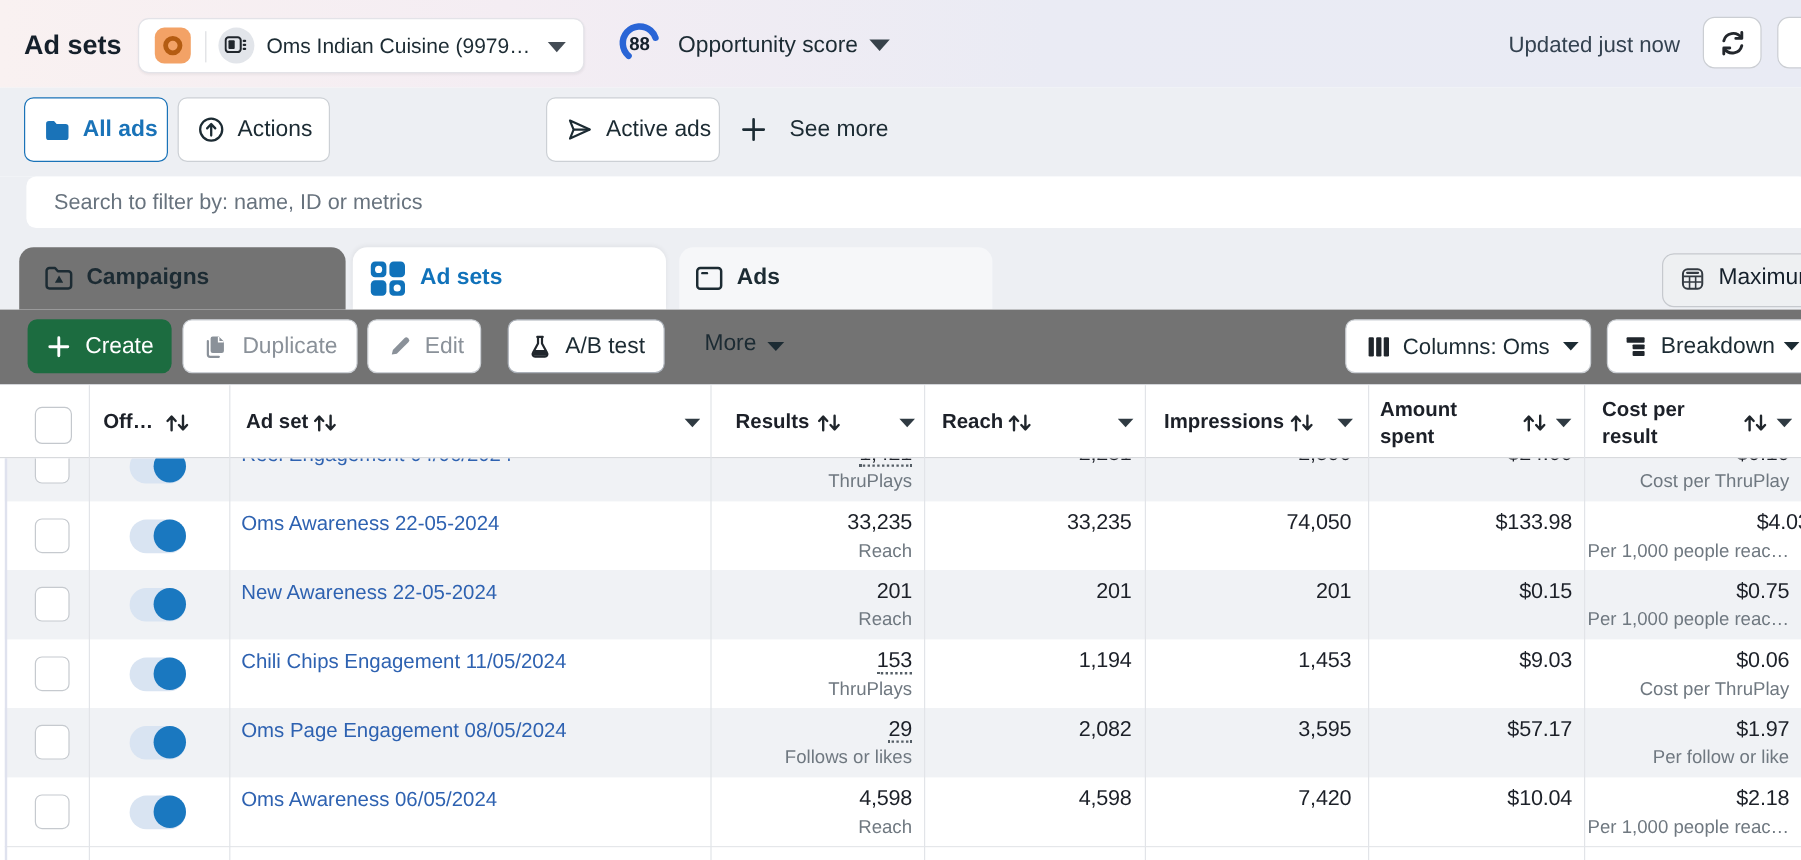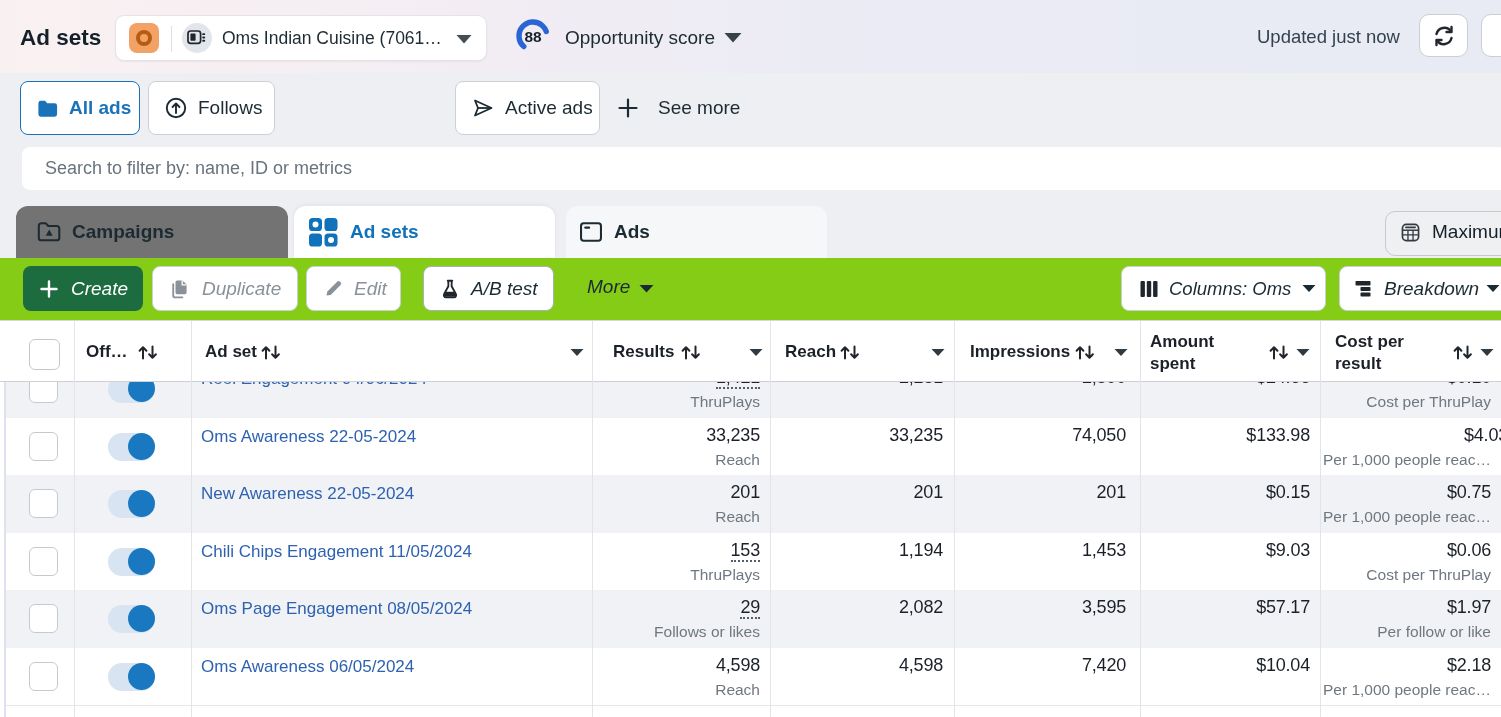--- a/index.html
+++ b/index.html
@@ -37,21 +37,21 @@
     <div class="abs" style="left:55px;top:10px;width:1px;height:26px;background:#dcdee2;"></div>
     <div class="abs" style="left:66px;top:7px;width:30px;height:30px;border-radius:50%;background:#e2e5ea;">
       <svg width="19" height="19" viewBox="0 0 19 19" style="position:absolute;left:5px;top:5px;">
         <rect x="1" y="3" width="12.6" height="12.4" rx="2.6" fill="none" stroke="#20262c" stroke-width="1.7"></rect>
         <rect x="3.4" y="5.6" width="5.2" height="7.2" rx="0.8" fill="#20262c"></rect>
         <rect x="15.2" y="5.2" width="3" height="1.9" rx="0.95" fill="#20262c"></rect>
         <rect x="15.2" y="8.5" width="3" height="1.9" rx="0.95" fill="#20262c"></rect>
         <rect x="15.2" y="11.8" width="3" height="1.9" rx="0.95" fill="#20262c"></rect>
       </svg>
     </div>
-    <div class="abs" style="left:106px;top:12px;font-size:17.5px;color:#1c2b33;white-space:nowrap;">Oms Indian Cuisine (7061…</div>
+    <div class="abs" style="left:106px;top:12px;font-size:17.5px;color:#1c2b33;white-space:nowrap;">Oms Indian Cuisine (9979…</div>
     <svg width="18" height="11" viewBox="0 0 18 11" style="position:absolute;left:339px;top:18px;">
       <path d="M1.5 1 L9 9.5 L16.5 1 Z" fill="#444c55"></path>
     </svg>
   </div>
 
   <svg width="38" height="38" viewBox="0 0 38 38" style="position:absolute;left:514px;top:17px;">
     <circle cx="19" cy="19" r="14" fill="none" stroke="#2a65d6" stroke-width="5.4" stroke-linecap="round" stroke-dasharray="51 37" transform="rotate(131 19 19)"></circle>
     <text x="19" y="24.5" text-anchor="middle" font-size="15.5" font-weight="700" fill="#15202b" font-family="Liberation Sans">88</text>
   </svg>
   <div class="abs" style="left:565px;top:27px;font-size:19px;color:#1c2b33;text-align:right;">Opportunity score</div>
@@ -78,21 +78,21 @@
       <path d="M2.5 6.5 a2.5 2.5 0 0 1 2.5-2.5 h4.4 l2.3 2.6 h7.8 a2.5 2.5 0 0 1 2.5 2.5 v9 a2.5 2.5 0 0 1 -2.5 2.5 h-14.5 a2.5 2.5 0 0 1 -2.5-2.5 z" fill="#1a73b8"></path>
     </svg>
     <span style="margin-left:10px;font-weight:700;color:#1a73b8;">All ads</span>
   </div>
 
   <div class="chip" style="left:148px;width:127px;padding-left:15px;">
     <svg width="24" height="24" viewBox="0 0 24 24">
       <circle cx="12" cy="12" r="9.2" fill="none" stroke="#1c2b33" stroke-width="1.9"></circle>
       <path d="M12 17 L12 8.2 M8.6 11 L12 7.4 L15.4 11" fill="none" stroke="#1c2b33" stroke-width="1.9" stroke-linecap="round" stroke-linejoin="round"></path>
     </svg>
-    <span style="margin-left:10px;">Follows</span>
+    <span style="margin-left:10px;">Actions</span>
   </div>
 
 
   <div class="chip" style="left:455px;width:145px;padding-left:15px;">
     <svg width="24" height="24" viewBox="0 0 24 24">
       <path d="M4 4.5 L20.5 12 L4 19.5 L7 12 Z" fill="none" stroke="#1c2b33" stroke-width="1.8" stroke-linejoin="round"></path>
       <path d="M7 12 L20.5 12" stroke="#1c2b33" stroke-width="1.8"></path>
     </svg>
     <span style="margin-left:10px;">Active ads</span>
   </div>
@@ -144,21 +144,21 @@
     <svg width="21" height="21" viewBox="0 0 24 24" style="position:absolute;left:14px;top:10px;">
       <rect x="2.8" y="2.8" width="18.4" height="18.4" rx="4.4" fill="none" stroke="#333a41" stroke-width="1.9"></rect>
       <path d="M3.4 9.4 H20.6" stroke="#333a41" stroke-width="1.7"></path>
       <path d="M3.4 14.8 H20.6 M9.1 9.6 V20.6 M14.9 9.6 V20.6" stroke="#333a41" stroke-width="1.5"></path>
       <path d="M6.8 6.1 H17.2" stroke="#333a41" stroke-width="2.1" stroke-linecap="round"></path>
     </svg>
     <div class="abs" style="left:46px;top:9px;font-size:19px;color:#15202b;">Maximum</div>
   </div>
 </div>
 
-<div class="abs" id="toolbar" style="left:0;top:258px;width:1501px;height:63px;background:#84cc16;font-style:italic;">
+<div class="abs" id="toolbar" style="left:0;top:258px;width:1501px;height:63px;background:#737373;">
 
   <div class="tbtn" style="left:23px;width:120px;background:#1c6c40;border:none;color:#fff;padding-left:16px;">
     <svg width="20" height="20" viewBox="0 0 20 20">
       <path d="M10 2.5 L10 17.5 M2.5 10 L17.5 10" stroke="#fff" stroke-width="2.4" stroke-linecap="round"></path>
     </svg>
     <span style="margin-left:12px;">Create</span>
   </div>
 
   <div class="tbtn" style="left:152px;width:146px;color:#8a9199;padding-left:16px;">
     <svg width="22" height="22" viewBox="0 0 24 24">

